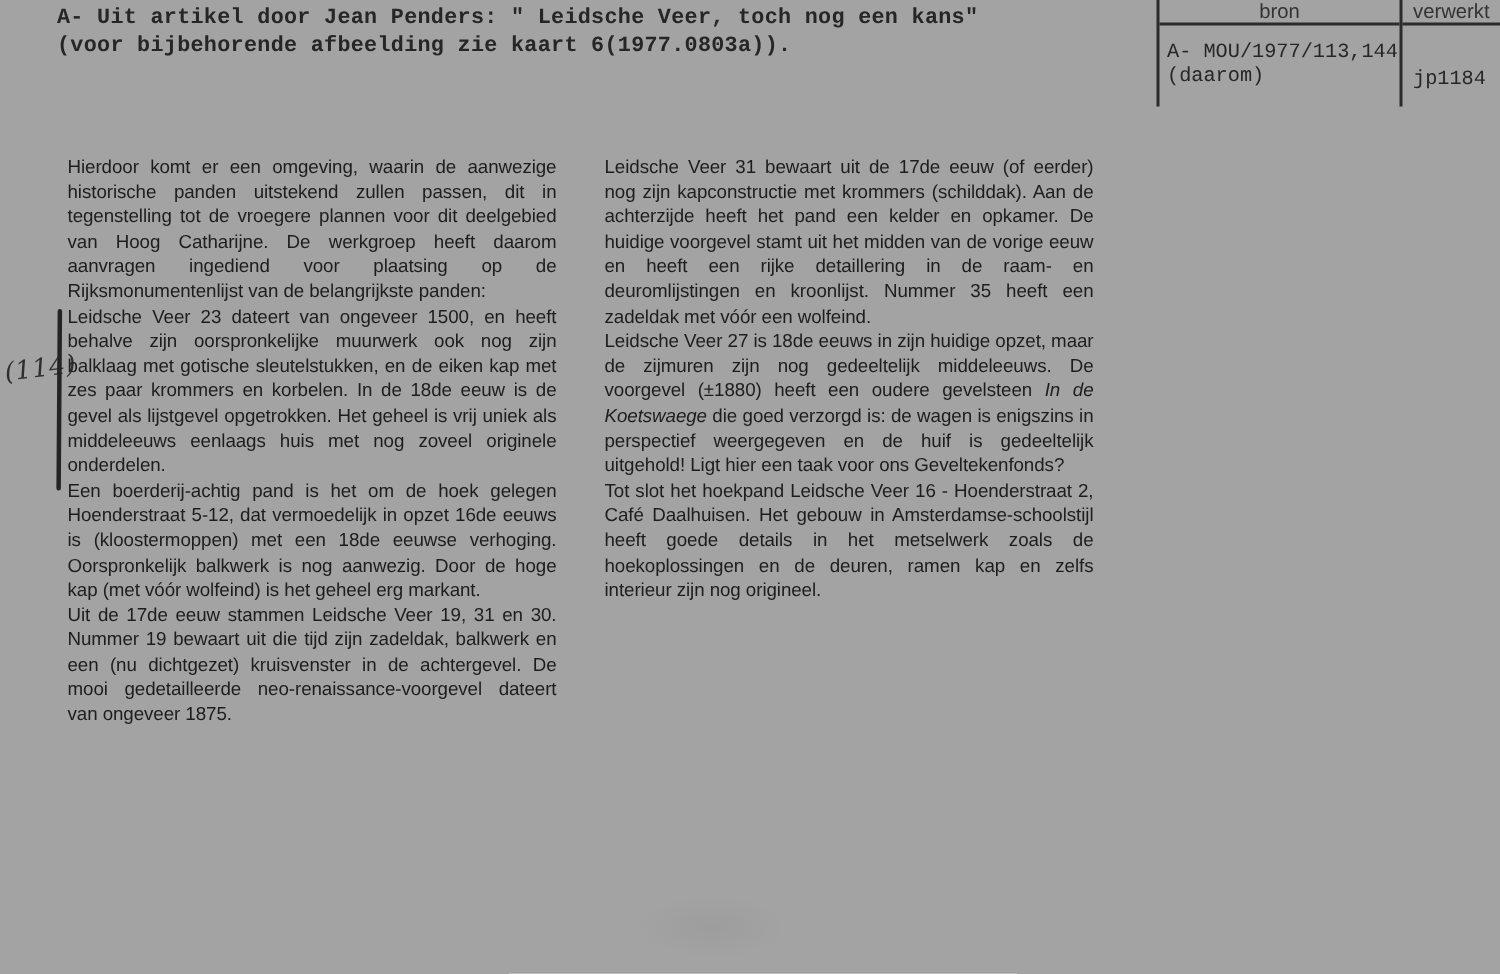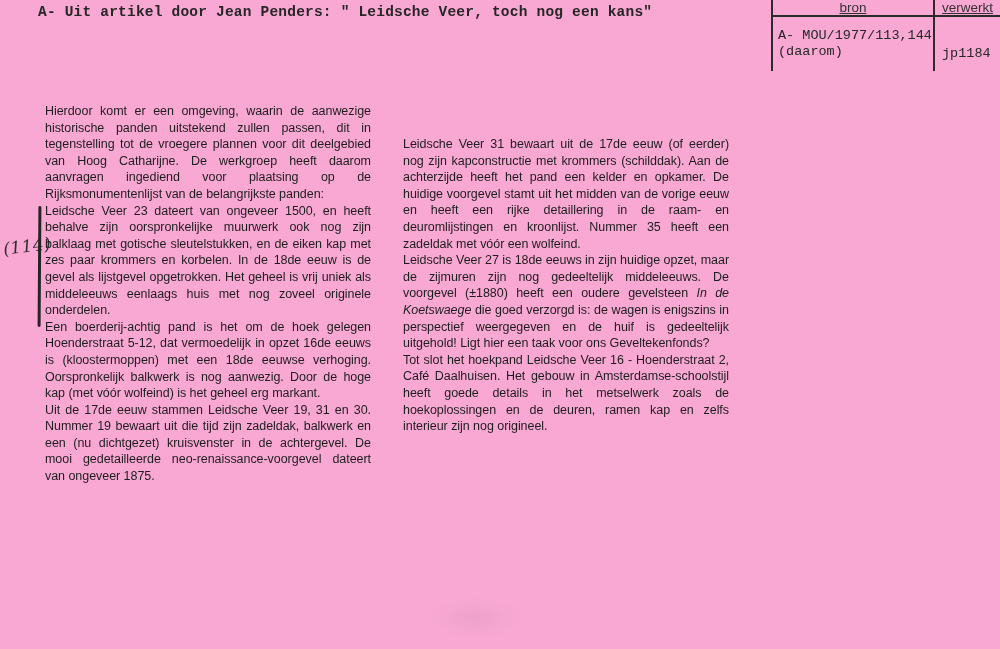--- a/index.html
+++ b/index.html
@@ -4,21 +4,21 @@
 <style>
   html, body { margin:0; padding:0; }
   body {
     width:1000px; height:649px;
     background:#ffffff;
     font-family:"Liberation Sans", sans-serif;
     -webkit-font-smoothing: antialiased;
   }
   .page {
     position:relative; width:1000px; height:649px;
-    background:#f9a8d4; overflow:hidden;
+    background:#a3a3a3; overflow:hidden;
   }
 
   
   .header-note {
     position:absolute; left:38px; top:3px;
     font-family:"Liberation Mono", "DejaVu Sans Mono", monospace;
     font-size:14.5px; font-weight:bold; line-height:19px;
     color:#262626; white-space:nowrap; letter-spacing:0.2px;
   }
 
@@ -29,21 +29,21 @@
   }
   .st-col-bron {
     width:160px;
     border-left:2px solid #2b2b2b;
     border-right:2px solid #2b2b2b;
   }
   .st-col-verwerkt { width:67px; }
   .st-header {
     height:14px; padding-top:1px;
     border-bottom:2px solid #2b2b2b;
-    font-size:13.5px; line-height:14px; color:#333;text-decoration:underline;
+    font-size:13.5px; line-height:14px; color:#333;
   }
   .st-col-bron .st-header { text-align:center; }
   .st-col-verwerkt .st-header { padding-left:7px; }
   .st-cell {
     font-family:"Liberation Mono", "DejaVu Sans Mono", monospace;
     font-weight:normal; font-size:13.5px; line-height:16px;
     color:#262626; white-space:nowrap;
   }
   .st-col-bron .st-cell { padding:11px 0 0 5px; }
   .st-col-verwerkt .st-cell { padding:29px 0 0 7px; }
@@ -60,21 +60,21 @@
     width:2.5px; height:121px; background:#242424;
     border-radius:2px; transform:rotate(0.4deg);
   }
 
   
   .article-column {
     position:absolute; top:103px; width:326px;
     color:#1d1d1d;
   }
   .col-left  { left:45px; }
-  .col-right { left:403px;margin-top:33px; }
+  .col-right { left:403px; }
   .article-column p.para {
     margin:0; text-align:justify;
     font-family:"Liberation Sans", "DejaVu Sans", sans-serif;
     font-size:12.5px; font-weight:normal; line-height:16.6px;
     letter-spacing:-0.05px;
   }
   .article-column p.para span.italic { font-style:italic; }
 
   
   .scan-smudge {
@@ -82,20 +82,21 @@
     background:radial-gradient(ellipse at center, rgba(60,60,60,0.06), rgba(60,60,60,0) 70%);
   }
 </style>
 </head>
 <body>
 
 <div class="page">
 
   <div class="header-note">
     <div>A- Uit artikel door Jean Penders: " Leidsche Veer, toch nog een kans"</div>
+    <div>(voor bijbehorende afbeelding zie kaart 6(1977.0803a)).</div>
   </div>
 
   <div class="source-table">
     <div class="st-col-bron">
       <div class="st-header">bron</div>
       <div class="st-cell">
         <div>A- MOU/1977/113,144</div>
         <div>(daarom)</div>
       </div>
     </div>

